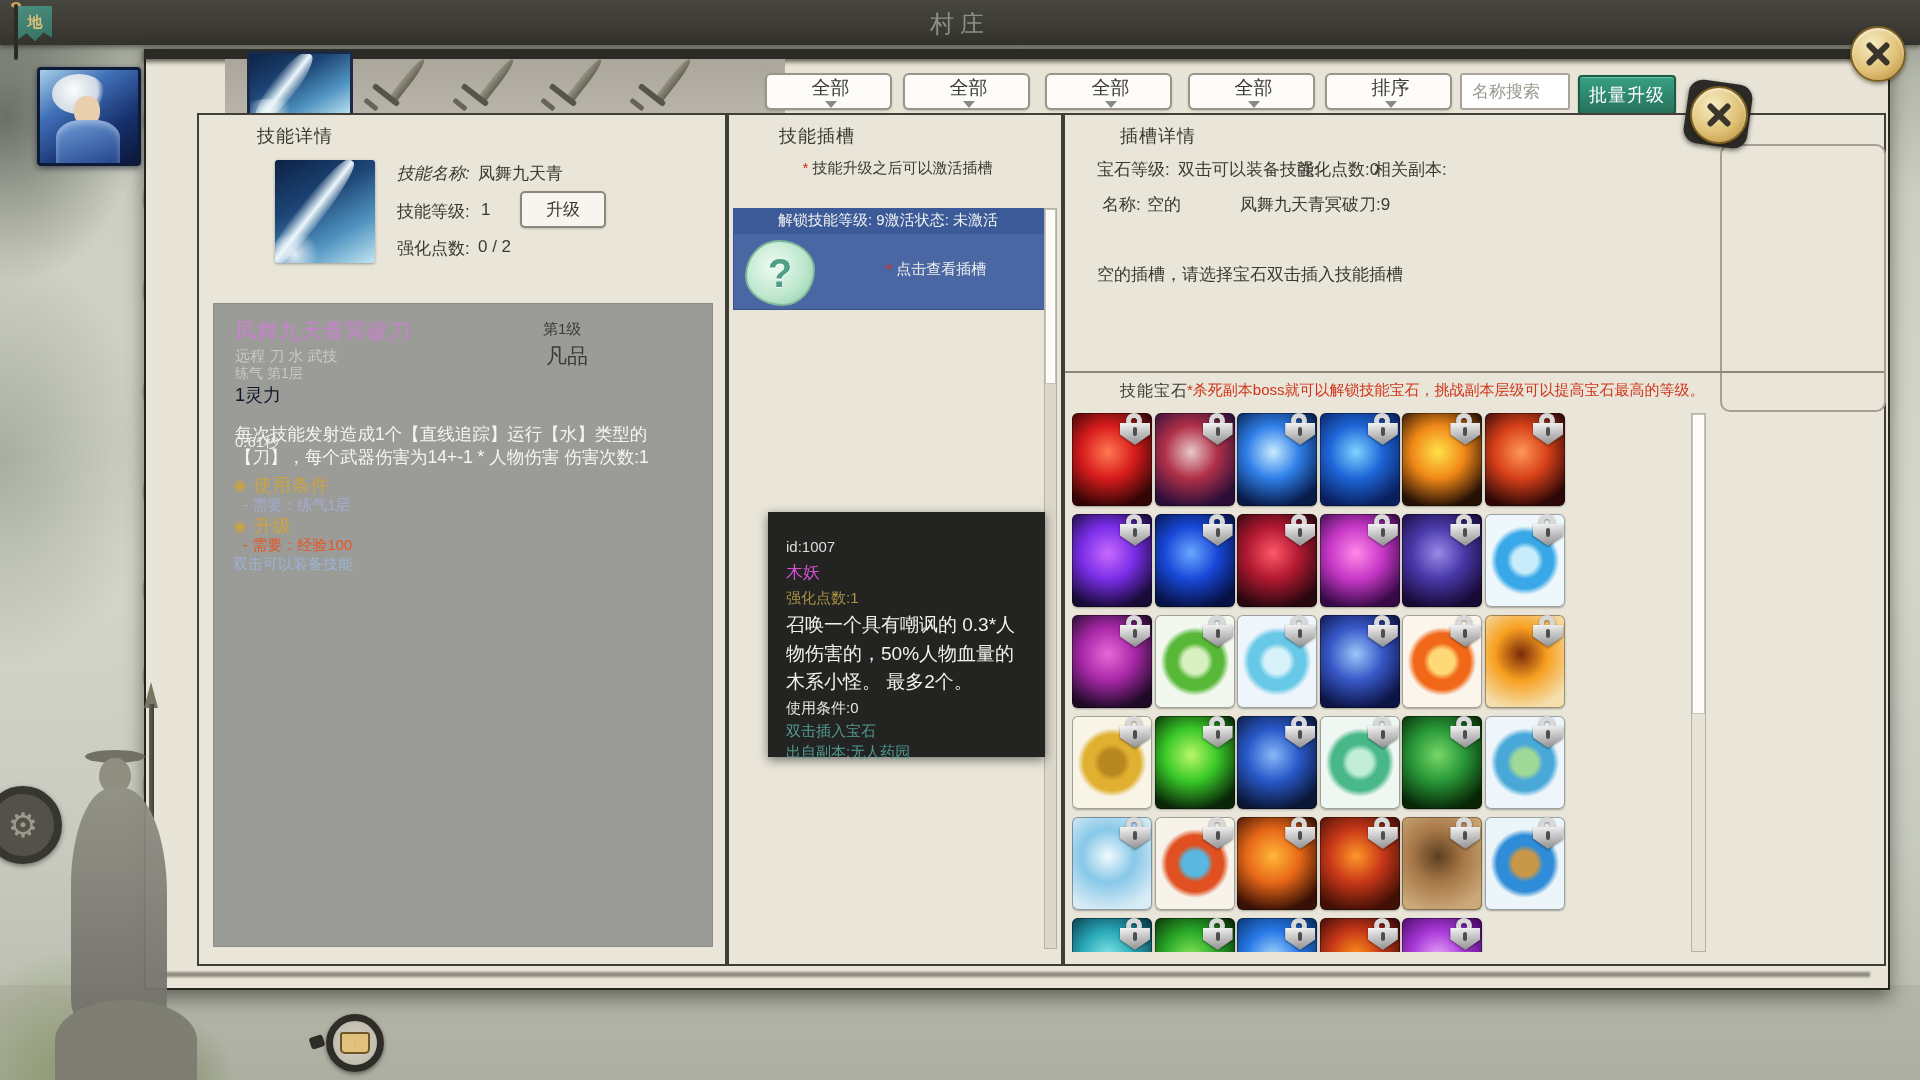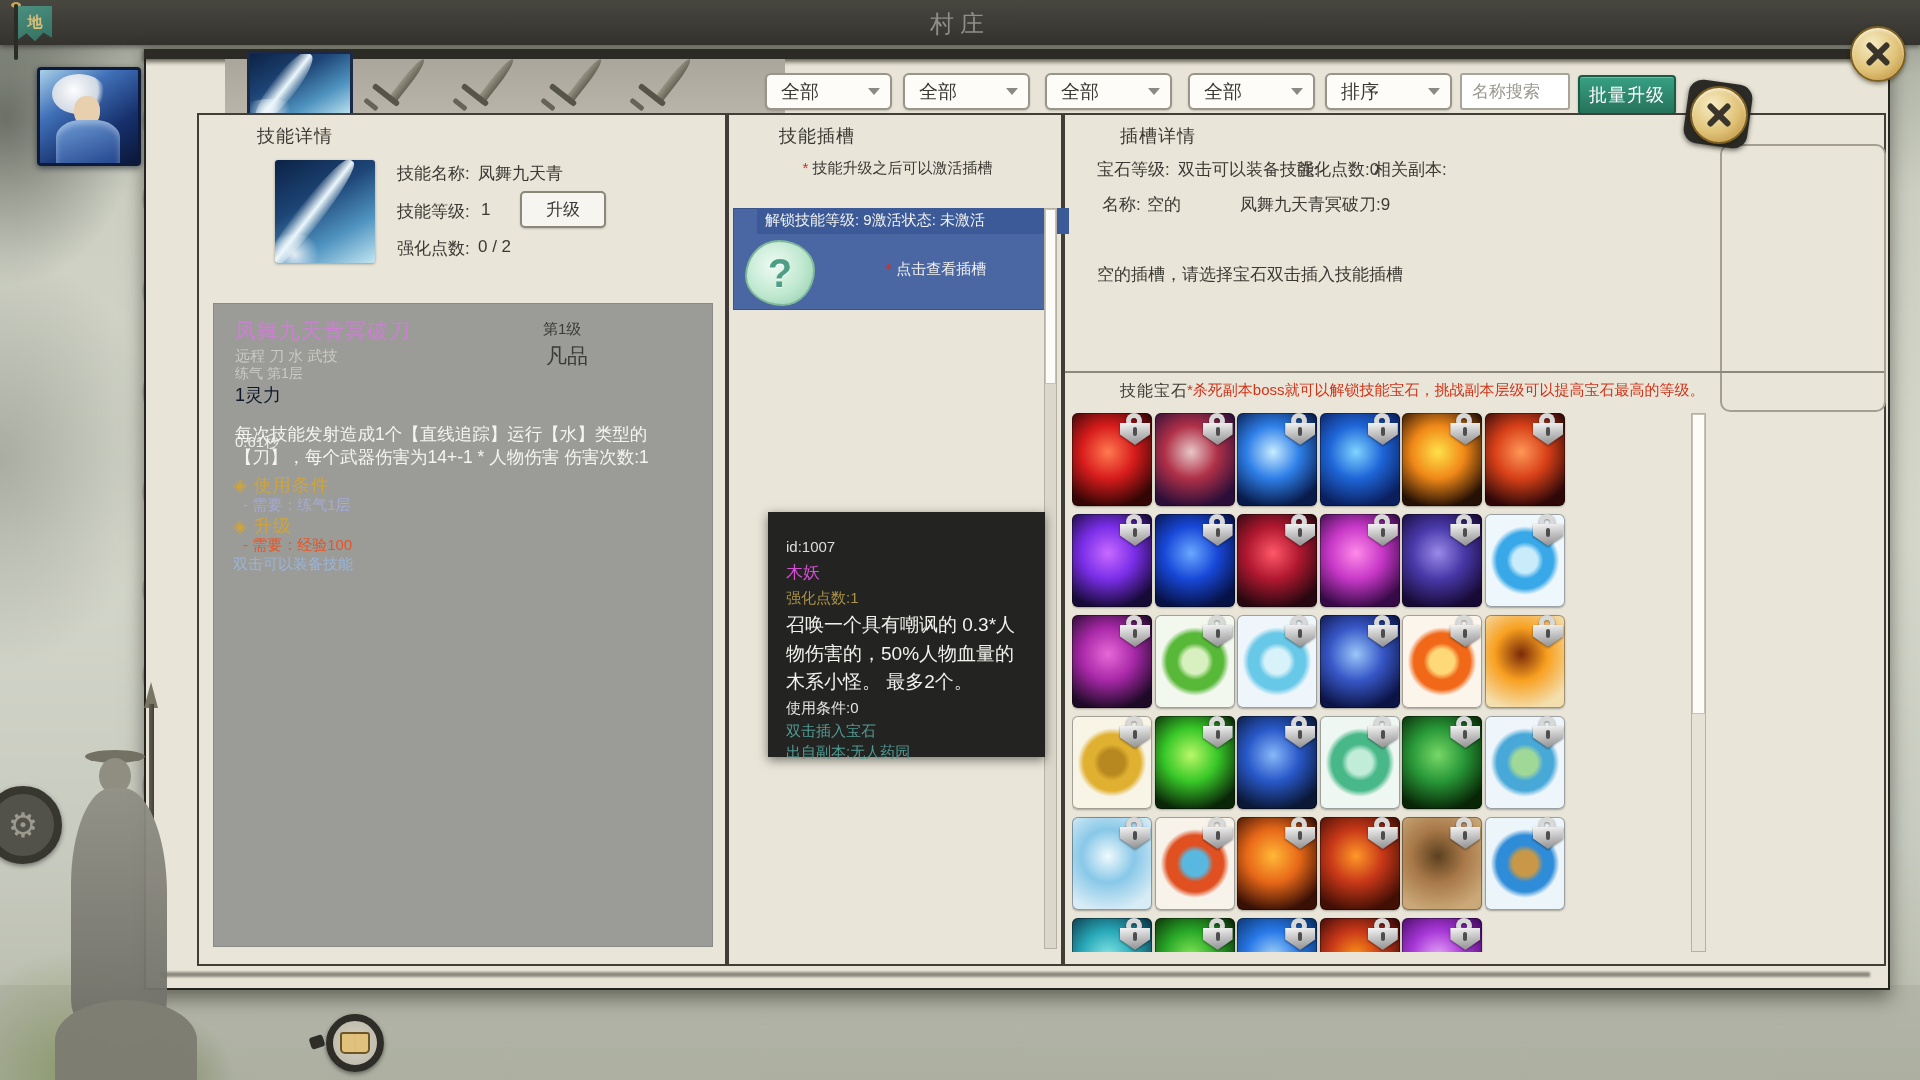--- a/index.html
+++ b/index.html
@@ -59,21 +59,21 @@
     transform:rotate(38deg);border-radius:50%/60%;}
   .bladeart::before{content:"";position:absolute;left:-8%;bottom:-12%;width:55%;height:40%;background:radial-gradient(circle,rgba(255,255,255,.85),transparent 70%);border-radius:50%;}
   .sword{position:absolute;top:50px;z-index:3;width:58px;height:62px;opacity:.85;}
   .sword .blade{position:absolute;left:25px;top:-2px;width:9px;height:54px;background:linear-gradient(90deg,#93907f,#595548;);background:linear-gradient(90deg,#93907f,#595548);transform:rotate(38deg);transform-origin:50% 100%;border-radius:50% 50% 2px 2px;}
   .sword .guard{position:absolute;left:9px;top:42px;width:32px;height:6px;background:#47443a;transform:rotate(38deg);border-radius:3px;}
   .sword .hilt{position:absolute;left:2px;top:52px;width:16px;height:5px;background:#5a564a;transform:rotate(38deg);border-radius:2px;}
 
   
   .dd{position:absolute;top:73px;height:37px;z-index:3;background:#fdfcf8;border:2px solid #99958a;border-radius:6px;
     display:flex;align-items:center;justify-content:space-between;padding:0 10px 0 14px;box-sizing:border-box;
-    font-size:19px;color:#3a3833;box-shadow:0 1px 2px rgba(0,0,0,.18);}
+    font-size:19px;color:#3a3833;box-shadow:0 1px 2px rgba(0,0,0,.18);flex-direction:column;}
   .chev{width:0;height:0;border-left:6px solid transparent;border-right:6px solid transparent;border-top:7px solid #8a8a85;}
   .searchbox{position:absolute;top:73px;height:37px;z-index:3;background:#ffffff;border:2px solid #a8a49a;border-radius:3px;box-sizing:border-box;
     font-size:17px;color:#444;padding:0 10px;width:110px;font-family:inherit;}
   .searchbox::placeholder{color:#9a978e;}
   .btn-green{position:absolute;top:75px;height:36px;z-index:3;background:linear-gradient(180deg,#37a083,#26725a);
     border:2px solid #1b5a44;border-radius:4px;color:#fff;font-size:18px;letter-spacing:1px;
     display:flex;align-items:center;justify-content:center;box-shadow:inset 0 1px 0 #63c2a5,0 1px 2px rgba(0,0,0,.3);}
 
   
   .panel{position:absolute;z-index:3;background:#e9e5d8;border:2px solid #413e37;box-sizing:border-box;}
@@ -95,21 +95,21 @@
   .gb.cost{left:22px;top:80px;font-size:18px;color:#0f172a;}
   .gb.speed{left:22px;top:97px;font-size:15px;color:#efefec;margin-top:33px;}
   .gb.desc{left:22px;top:120px;width:462px;font-size:17.5px;line-height:1.32;color:#f4f4f1;}
   .gb.goldhead{font-size:18px;color:#cfa43c;letter-spacing:1px;}
   .gb.req1{left:30px;top:193px;font-size:15px;color:#a6abd4;}
   .gb.req2{left:30px;top:233px;font-size:15px;color:#e85426;}
   .gb.equip{left:20px;top:252px;font-size:15px;color:#9cb4d6;}
 
   
   .bluecard{position:absolute;left:733px;top:208px;width:312px;height:102px;z-index:4;background:#4a67a4;box-shadow:inset 0 0 0 1px #3a5488;}
-  .bluecard .bar{position:absolute;left:0;top:0;width:100%;height:26px;background:#3b5a97;display:flex;justify-content:flex-start;box-sizing:border-box;padding:3px 10px 0 8px;font-size:15px;color:#f2f2f0;margin-left:24px;}
+  .bluecard .bar{position:absolute;left:0;top:0;width:100%;height:26px;background:#3b5a97;display:flex;justify-content:center;box-sizing:border-box;padding:3px 10px 0 8px;font-size:15px;color:#f2f2f0;}
   .qmark{position:absolute;left:12px;top:32px;width:66px;height:62px;border:2px solid #7fb89a;border-radius:48% 52% 46% 54%/55% 45% 55% 45%;
     background:radial-gradient(circle at 40% 38%,#effbf3,#bfe8cf 55%,#8cc8a8);display:flex;align-items:center;justify-content:center;
     font-size:40px;font-weight:bold;color:#4e9e86;text-shadow:0 1px 0 #fff;}
   .bluecard .view{position:absolute;left:152px;top:52px;font-size:15px;color:#f0f0ee;font-family:Liberation Serif, serif;}
 
   .vscroll{position:absolute;z-index:4;background:#dbd7ca;border:1px solid #b5b1a3;box-sizing:border-box;}
   .vscroll .thumb{position:absolute;left:0;width:100%;background:#fdfcf8;border:1px solid #c6c2b4;box-sizing:border-box;}
 
   
   .outline-box{position:absolute;left:1720px;top:144px;width:162px;height:264px;z-index:4;border:2px solid #a49f92;border-radius:10px;}
@@ -278,21 +278,21 @@
       <span class="chev"></span>
   </div>
   <input class="searchbox" style="left: 1460px;" placeholder="名称搜索">
   <div class="btn-green" style="left:1578px;width:94px;">批量升级</div>
 
   <div class="panel" style="left:197px;top:113px;width:530px;height:853px;"></div>
   <div class="ptitle" style="left:217px;top:124px;z-index:4;">技能详情</div>
   <div class="skill-icon">
       <div class="bladeart"></div>
     </div>
-  <div class="lbl17" style="left:397px;top:162px;z-index:4;">技能名称:</div>
+  <div class="lbl17" style="left:397px;top:162px;z-index:4;font-style:italic;">技能名称:</div>
   <div class="lbl17" style="left:478px;top:162px;z-index:4;">凤舞九天青</div>
   <div class="lbl17" style="left:397px;top:200px;z-index:4;">技能等级:</div>
   <div class="lbl17" style="left:481px;top:200px;z-index:4;">1</div>
   <div class="upg-btn">升级</div>
   <div class="lbl17" style="left:397px;top:237px;z-index:4;">强化点数:</div>
   <div class="lbl17" style="left:478px;top:237px;z-index:4;">0  /  2</div>
 
   <div class="graybox">
     <div class="gb title">凤舞九天青冥破刀</div>
     <div class="gb lv">第1级</div>

